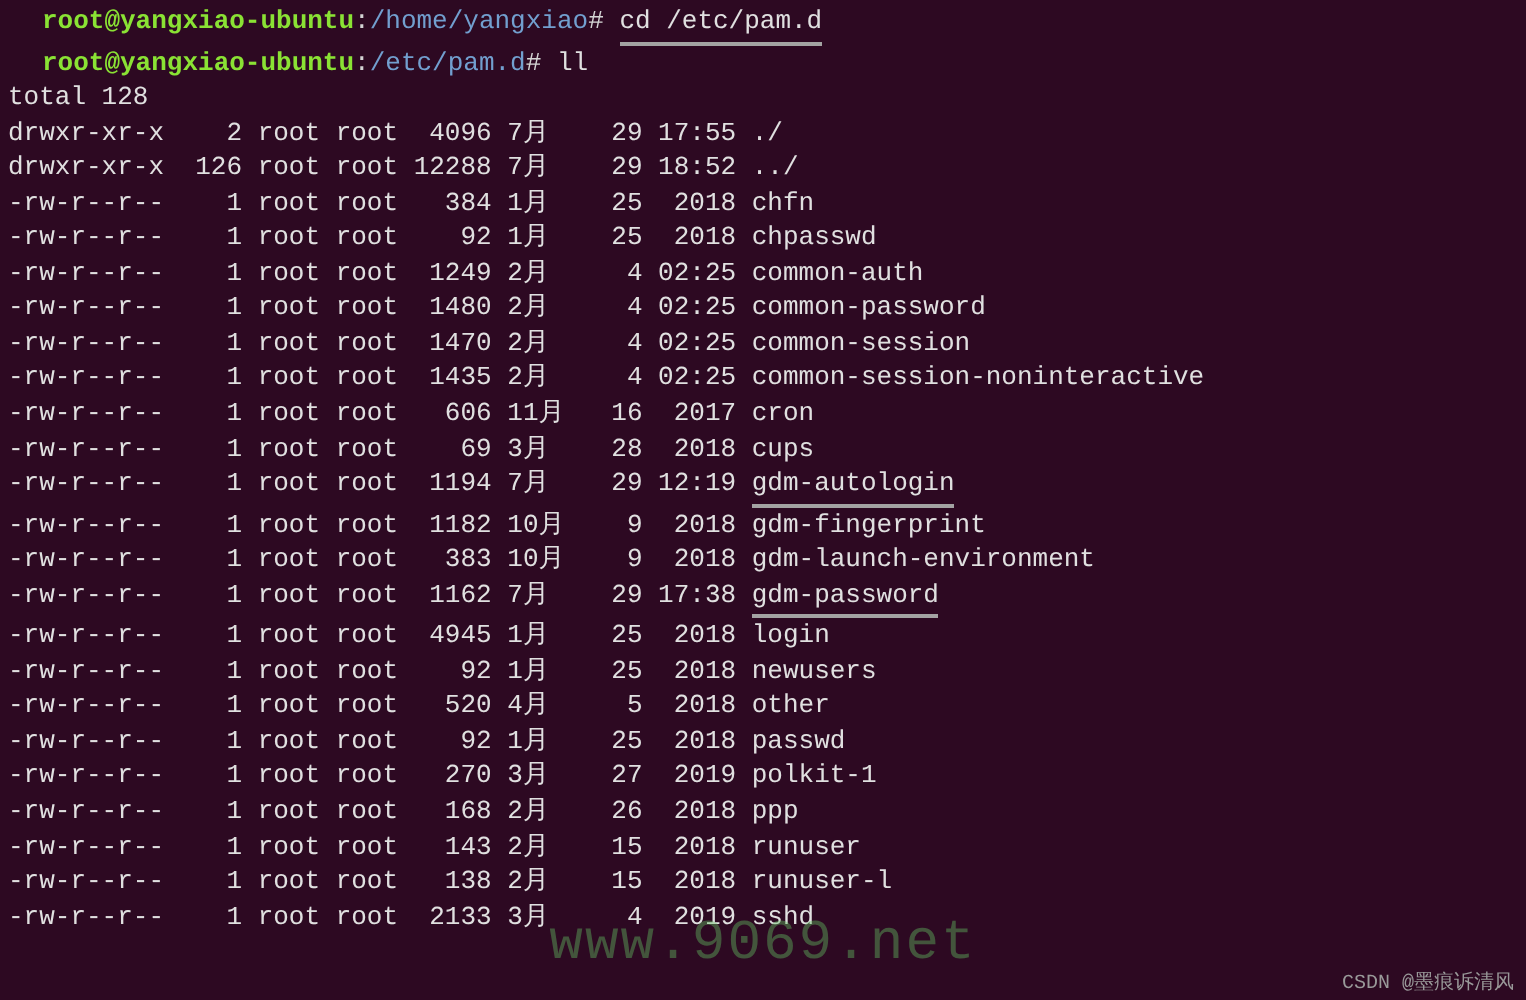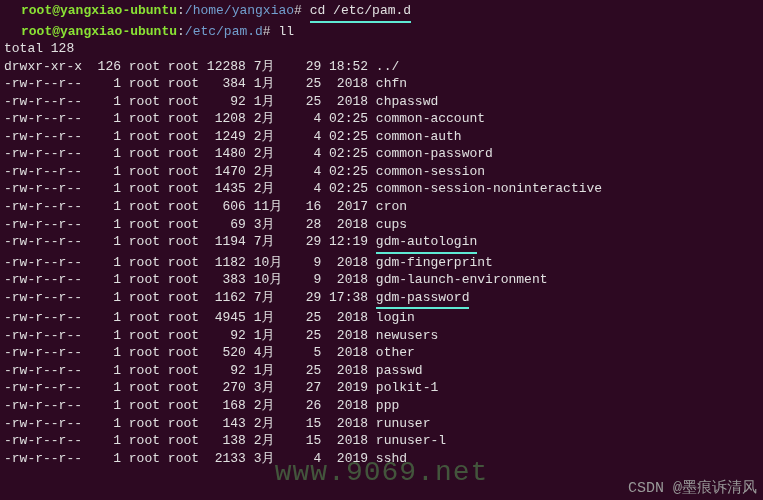--- a/index.html
+++ b/index.html
@@ -14,62 +14,62 @@
       overflow: hidden;
       position: relative;
       padding: 2px 4px;
     }
     .prompt { color: #d4d4d4; }
     .prompt-highlight { color: #8ae234; font-weight: bold; margin-left: 17px; }
     .path-highlight { color: #729fcf; font-weight: normal; }
     .cmd { color: #e0e0e0; }
     .row { white-space: pre; }
     .underline-red {
-      border-bottom: 2px solid #5eead4;
+      border-bottom: 2px solid #a3a3a3;
       display: inline-block;
       padding-bottom: 1px;
     }
     .watermark {
       position: absolute;
       bottom: 8px;
       left: 50%;
       transform: translateX(-50%);
       font-size: 28px;
       font-weight: normal;
       color: rgba(100, 200, 100, 0.4);
       pointer-events: none;
       letter-spacing: 1px;
       z-index: 2;
     }
     .footer-credit {
       position: absolute;
       bottom: 1px;
       right: 6px;
-      font-size: 15px;
+      font-size: 10px;
       color: #999;
       z-index: 3;
     }
     .terminal { position: relative; z-index: 1; }
   </style>
 </head>
 <body>
 
 <div class="terminal">
 
   <div class="row"><span class="prompt-highlight">root@yangxiao-ubuntu</span><span class="prompt">:</span><span class="path-highlight">/home/yangxiao</span><span class="prompt">#</span> <span class="cmd underline-red">cd /etc/pam.d</span></div>
 
   <div class="row"><span class="prompt-highlight">root@yangxiao-ubuntu</span><span class="prompt">:</span><span class="path-highlight">/etc/pam.d</span><span class="prompt">#</span> <span class="cmd">ll</span></div>
 
   <div class="row">total 128</div>
 
   <div id="listing">
+      <div class="row"><span>drwxr-xr-x    2 root root  4096 7月    29 17:55 </span><span>./</span></div>
       <div class="row"><span>drwxr-xr-x  126 root root 12288 7月    29 18:52 </span><span>../</span></div>
       <div class="row"><span>-rw-r--r--    1 root root   384 1月    25  2018 </span><span>chfn</span></div>
       <div class="row"><span>-rw-r--r--    1 root root    92 1月    25  2018 </span><span>chpasswd</span></div>
-      <div class="row"><span>-rw-r--r--    1 root root  1208 2月     4 02:25 </span><span>common-account</span></div>
       <div class="row"><span>-rw-r--r--    1 root root  1249 2月     4 02:25 </span><span>common-auth</span></div>
       <div class="row"><span>-rw-r--r--    1 root root  1480 2月     4 02:25 </span><span>common-password</span></div>
       <div class="row"><span>-rw-r--r--    1 root root  1470 2月     4 02:25 </span><span>common-session</span></div>
       <div class="row"><span>-rw-r--r--    1 root root  1435 2月     4 02:25 </span><span>common-session-noninteractive</span></div>
       <div class="row"><span>-rw-r--r--    1 root root   606 11月   16  2017 </span><span>cron</span></div>
       <div class="row"><span>-rw-r--r--    1 root root    69 3月    28  2018 </span><span>cups</span></div>
       <div class="row"><span>-rw-r--r--    1 root root  1194 7月    29 12:19 </span><span class="underline-red">gdm-autologin</span></div>
       <div class="row"><span>-rw-r--r--    1 root root  1182 10月    9  2018 </span><span>gdm-fingerprint</span></div>
       <div class="row"><span>-rw-r--r--    1 root root   383 10月    9  2018 </span><span>gdm-launch-environment</span></div>
       <div class="row"><span>-rw-r--r--    1 root root  1162 7月    29 17:38 </span><span class="underline-red">gdm-password</span></div>

